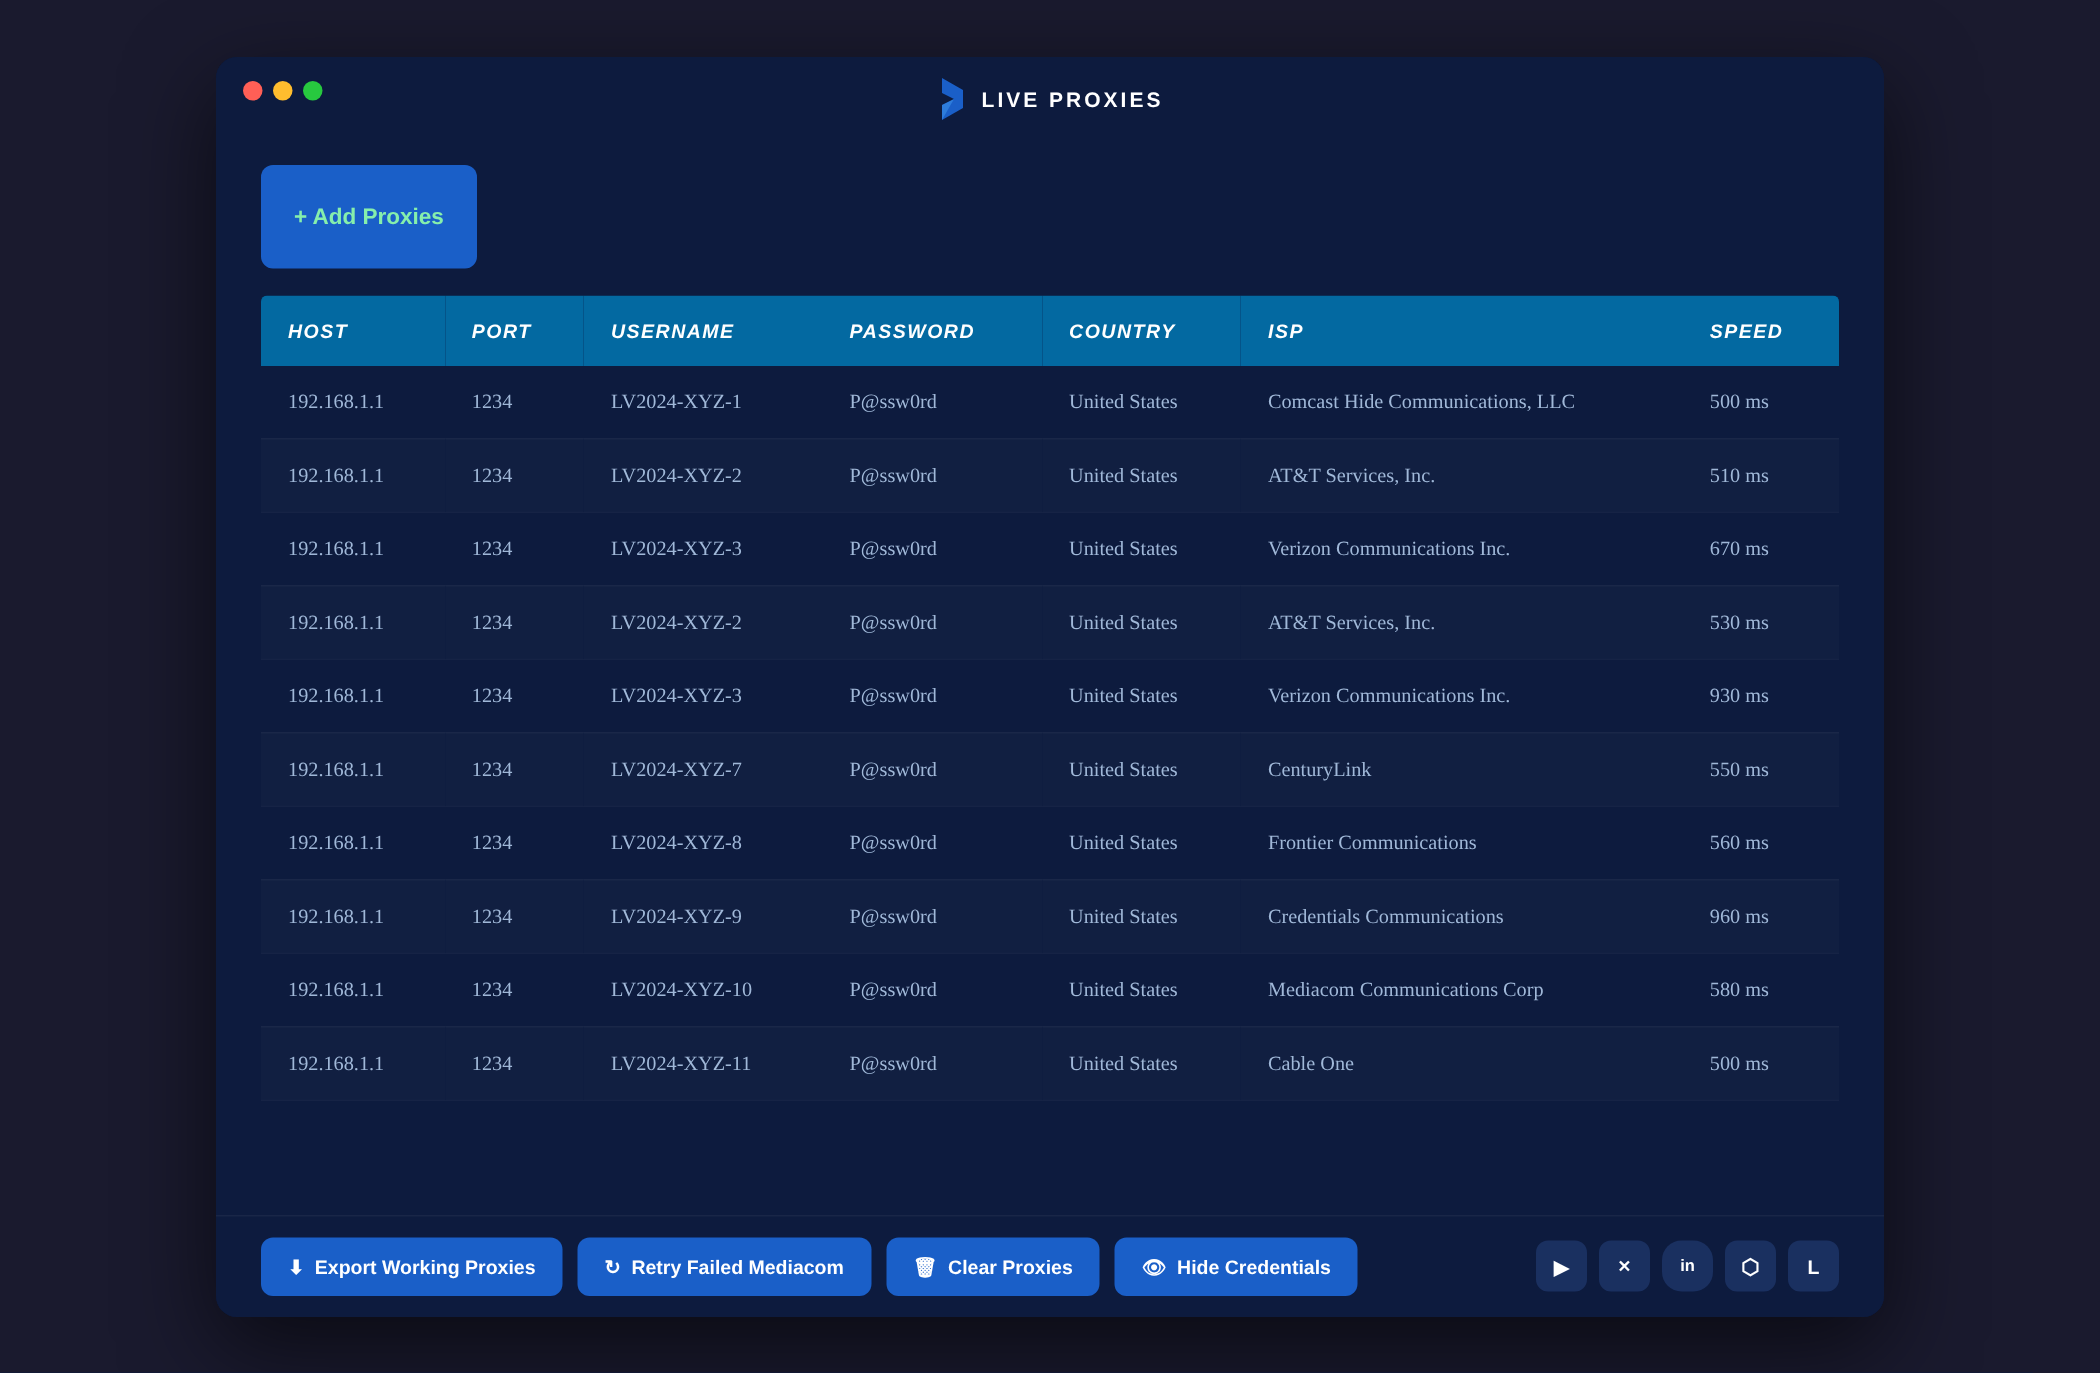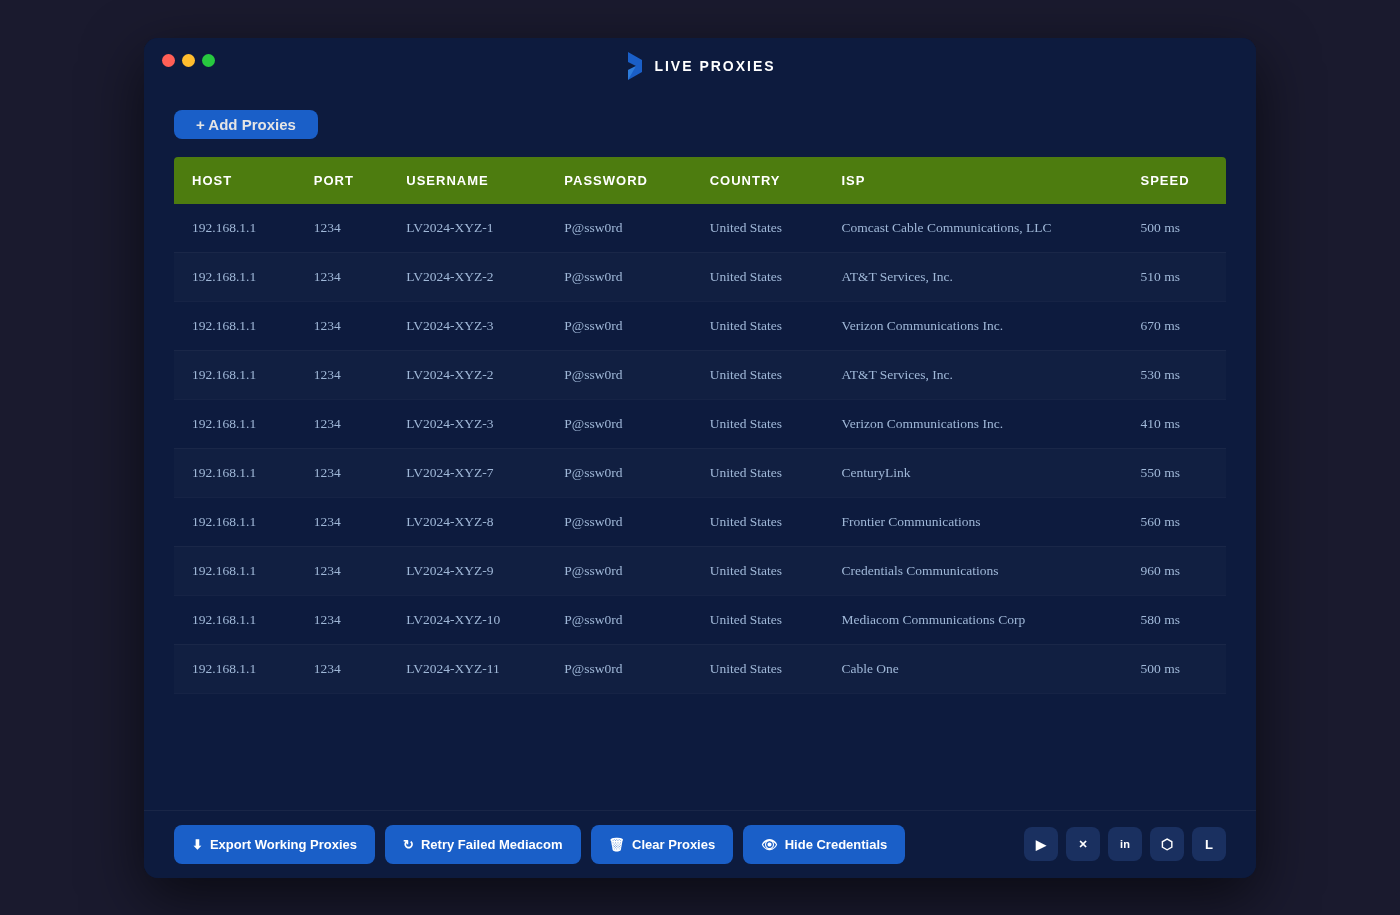--- a/index.html
+++ b/index.html
@@ -61,24 +61,24 @@
     }
     .content {
       flex: 1;
       padding: 20px 30px 0;
       display: flex;
       flex-direction: column;
       overflow: hidden;
     }
     .add-btn {
       background: #1a5fc8;
-      color: #e5e5e5;
+      color: #86efac;
       border: none;
       border-radius: 8px;
-      padding: 6px 22px;
+      padding: 26px 22px;
       font-size: 15px;
       font-weight: 600;
       cursor: pointer;
       display: inline-flex;
       align-items: center;
       gap: 8px;
       margin-bottom: 18px;
       width: fit-content;
     }
     .table-container {
@@ -88,21 +88,22 @@
       position: relative;
     }
     .table-container::-webkit-scrollbar { width: 6px; }
     .table-container::-webkit-scrollbar-track { background: #0d1b3e; }
     .table-container::-webkit-scrollbar-thumb { background: #2a4a8a; border-radius: 3px; }
     table {
       width: 100%;
       border-collapse: collapse;
     }
     thead tr {
-      background: #4d7c0f;
+      background: #0369a1;
+      font-style: italic;
     }
     thead th {
       color: white;
       font-size: 13px;
       font-weight: 700;
       letter-spacing: 1px;
       text-transform: uppercase;
       padding: 16px 18px;
       text-align: left;
     }
@@ -199,21 +200,21 @@
             <th>SPEED</th>
           </tr>
         </thead>
         <tbody id="proxy-tbody">
         <tr>
               <td>192.168.1.1</td>
               <td>1234</td>
               <td>LV2024-XYZ-1</td>
               <td>P@ssw0rd</td>
               <td>United States</td>
-              <td>Comcast Cable Communications, LLC</td>
+              <td>Comcast Hide Communications, LLC</td>
               <td>500 ms</td>
             </tr>
             <tr>
               <td>192.168.1.1</td>
               <td>1234</td>
               <td>LV2024-XYZ-2</td>
               <td>P@ssw0rd</td>
               <td>United States</td>
               <td>AT&amp;T Services, Inc.</td>
               <td>510 ms</td>
@@ -236,21 +237,21 @@
               <td>AT&amp;T Services, Inc.</td>
               <td>530 ms</td>
             </tr>
             <tr>
               <td>192.168.1.1</td>
               <td>1234</td>
               <td>LV2024-XYZ-3</td>
               <td>P@ssw0rd</td>
               <td>United States</td>
               <td>Verizon Communications Inc.</td>
-              <td>410 ms</td>
+              <td>930 ms</td>
             </tr>
             <tr>
               <td>192.168.1.1</td>
               <td>1234</td>
               <td>LV2024-XYZ-7</td>
               <td>P@ssw0rd</td>
               <td>United States</td>
               <td>CenturyLink</td>
               <td>550 ms</td>
             </tr>
@@ -308,18 +309,18 @@
       <span>🗑</span>
       <span>Clear Proxies</span>
     </button>
     <button class="footer-btn">
       <span>👁</span>
       <span>Hide Credentials</span>
     </button>
     <div class="social-icons">
       <button class="social-btn" title="YouTube">▶</button>
       <button class="social-btn" title="Twitter" style="font-size:11px;">✕</button>
-      <button class="social-btn" title="LinkedIn" style="font-size:11px;">in</button>
+      <button class="social-btn" title="LinkedIn" style="font-size:11px;border-radius:13px;">in</button>
       <button class="social-btn" title="Discord" style="font-size:14px;">⬡</button>
       <button class="social-btn" title="Live Proxies" style="font-weight:900;">L</button>
     </div>
   </div>
 </div>
 
 </body></html>

